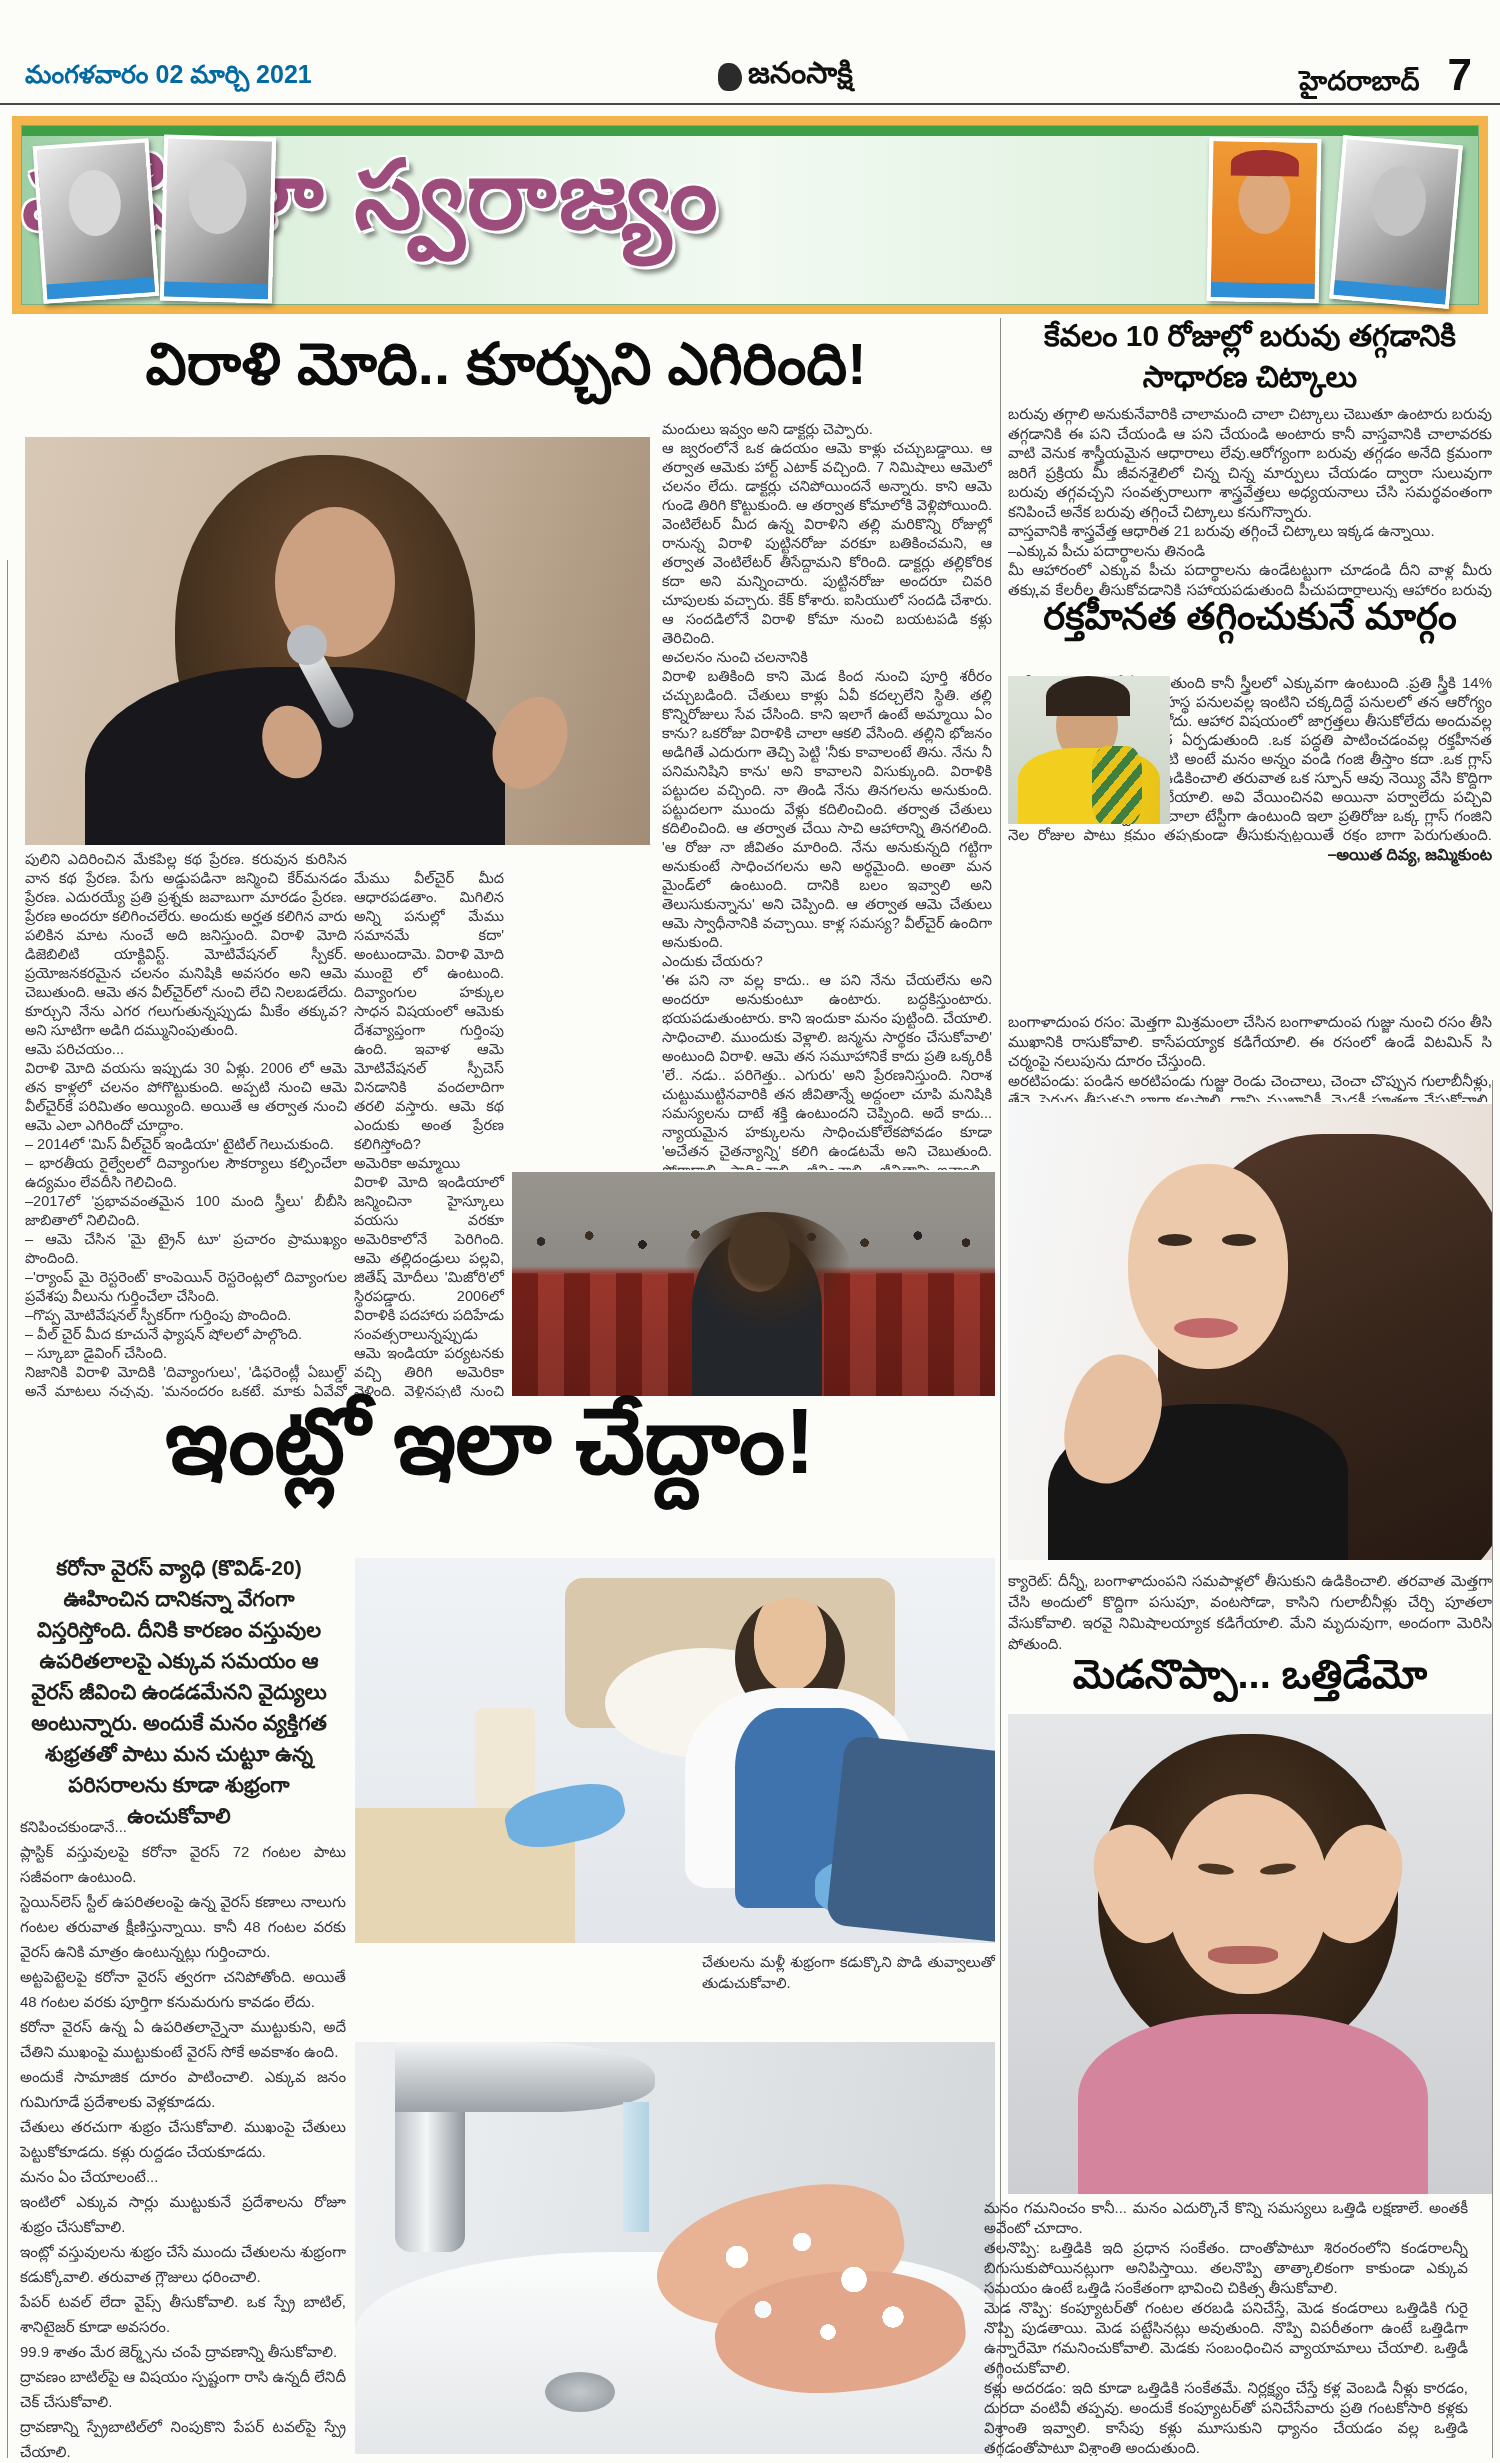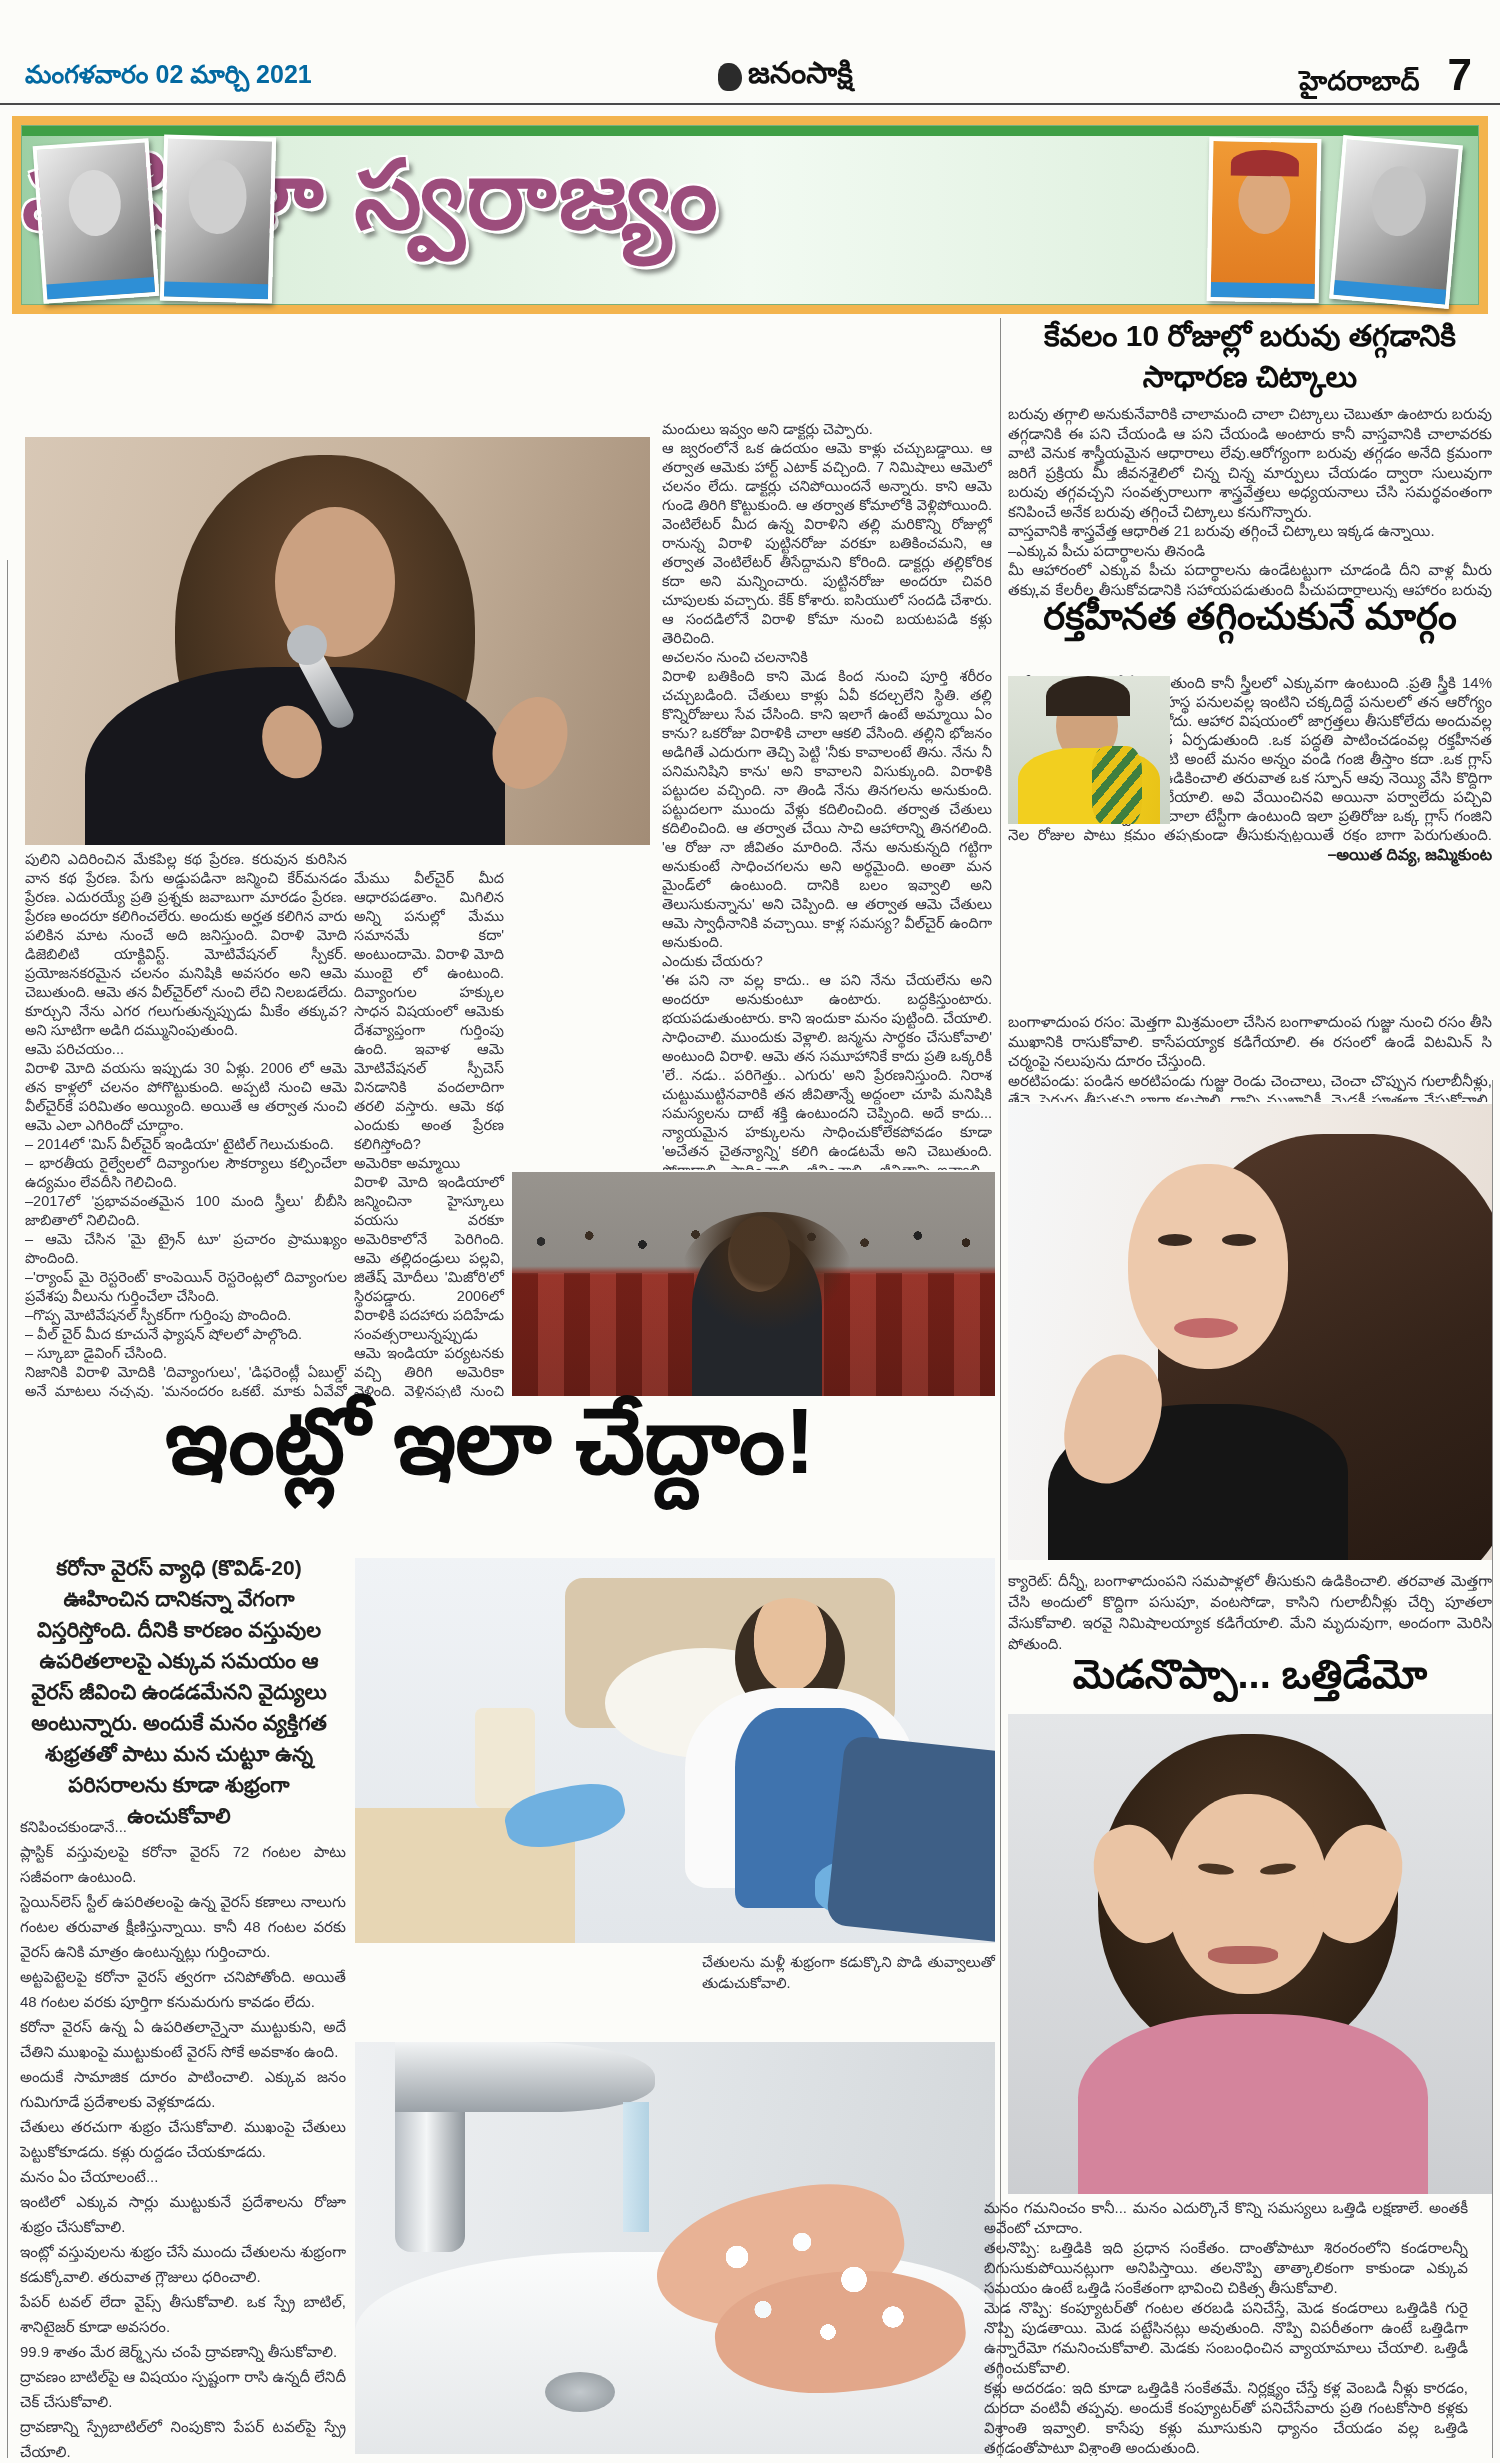--- a/index.html
+++ b/index.html
@@ -91,20 +91,21 @@
         <div class="mp-face shape" style="left:30px;top:22px;width:54px;height:70px;background:#c4c4c4;"></div>
         <div class="mast-cap"></div>
       </div>
     </div>
   </div>
 
   <div class="rule" style="left:1000px;top:318px;width:1px;height:2140px;"></div>
   <div class="rule" style="left:7px;top:560px;width:1px;height:1898px;"></div>
   <div class="rule" style="left:1492px;top:1080px;width:1px;height:1378px;"></div>
 
+  <div class="pos headline-xl" style="left:22px;top:334px;width:968px;font-size:58px;">విరాళి మోది.. కూర్చుని ఎగిరింది!</div>
 
   <div class="photo ph-virali" style="left:25px;top:437px;width:625px;height:408px;">
     <div class="shape" style="left:150px;top:18px;width:300px;height:360px;background:radial-gradient(ellipse at 50% 40%,#6b4a2f 0%,#42301e 70%);border-radius:48%;"></div>
     <div class="shape" style="left:250px;top:70px;width:120px;height:150px;background:#cba181;border-radius:50%;"></div>
     <div class="shape" style="left:60px;top:230px;width:420px;height:240px;background:#17171c;border-radius:45% 40% 0 0;"></div>
     <div class="shape" style="left:288px;top:208px;width:26px;height:86px;background:linear-gradient(#efefef,#8a8f94);border-radius:12px;transform:rotate(-28deg);"></div>
     <div class="shape" style="left:262px;top:188px;width:40px;height:40px;background:#b9bdc1;border-radius:50%;"></div>
     <div class="shape" style="left:238px;top:268px;width:58px;height:74px;background:#cba181;border-radius:50%;transform:rotate(-18deg);"></div>
     <div class="shape" style="left:470px;top:258px;width:70px;height:96px;background:#cba181;border-radius:50%;transform:rotate(24deg);"></div>
   </div>

